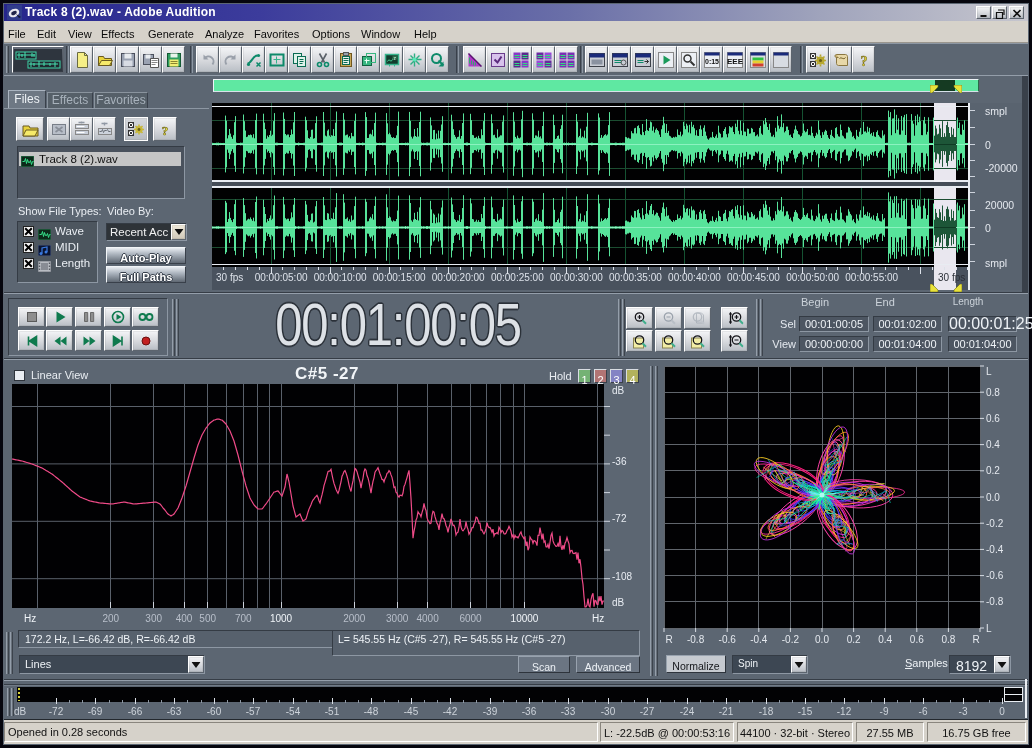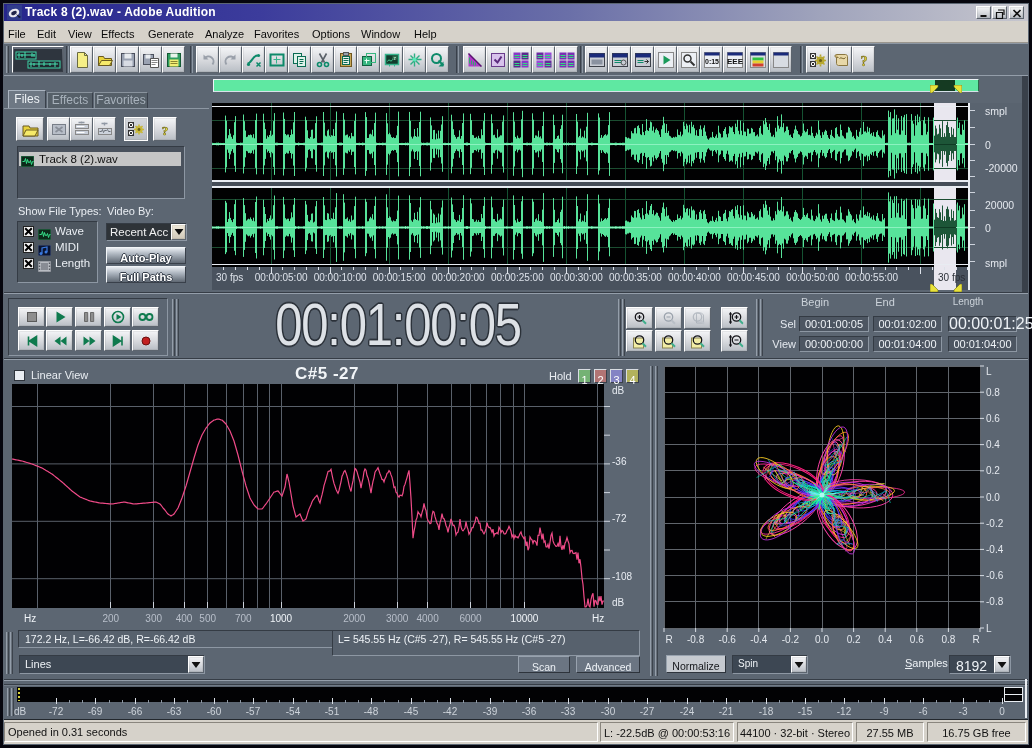--- a/index.html
+++ b/index.html
@@ -1008,17 +1008,17 @@
 <span class="abs" style="left:844px;top:706px;font-size:10px;color:#cdd3da;transform:translateX(-50%)">-12</span>
 <span class="abs" style="left:884px;top:706px;font-size:10px;color:#cdd3da;transform:translateX(-50%)">-9</span>
 <span class="abs" style="left:923px;top:706px;font-size:10px;color:#cdd3da;transform:translateX(-50%)">-6</span>
 <span class="abs" style="left:963px;top:706px;font-size:10px;color:#cdd3da;transform:translateX(-50%)">-3</span>
 <span class="abs" style="left:1002px;top:706px;font-size:10px;color:#cdd3da;transform:translateX(-50%)">0</span>
 <span class="abs" style="left:14px;top:706px;font-size:10px;color:#cdd3da">dB</span>
 <div class="abs" style="left:1025px;top:679px;width:2px;height:39px;background:#e9edf2"></div>
 <div class="dl" style="left:4px;top:719px;width:1024px;background:#23282e"></div>
 <div class="abs" style="left:4px;top:720px;width:1024px;height:24px;background:#d6d2ca"></div>
 <div class="abs" style="left:4px;top:722px;width:594px;height:20px;border:1px solid;border-color:#8a867e #fff #fff #8a867e">
-    <span style="position:absolute;left:3px;top:3px;font-size:11px;color:#111">Opened in 0.31 seconds</span>
+    <span style="position:absolute;left:3px;top:3px;font-size:11px;color:#111">Opened in 0.28 seconds</span>
   </div>
 <div class="abs" style="left:600px;top:722px;width:134px;height:20px;border:1px solid;border-color:#8a867e #fff #fff #8a867e;text-align:center"><span style="font-size:11px;color:#111;line-height:19px;white-space:nowrap">L: -22.5dB @ 00:00:53:16</span></div>
 <div class="abs" style="left:737px;top:722px;width:116px;height:20px;border:1px solid;border-color:#8a867e #fff #fff #8a867e;text-align:center"><span style="font-size:11px;color:#111;line-height:19px;white-space:nowrap">44100 · 32-bit · Stereo</span></div>
 <div class="abs" style="left:856px;top:722px;width:68px;height:20px;border:1px solid;border-color:#8a867e #fff #fff #8a867e;text-align:center"><span style="font-size:11px;color:#111;line-height:19px;white-space:nowrap">27.55 MB</span></div>
 <div class="abs" style="left:927px;top:722px;width:99px;height:20px;border:1px solid;border-color:#8a867e #fff #fff #8a867e;text-align:center"><span style="font-size:11px;color:#111;line-height:19px;white-space:nowrap">16.75 GB free</span></div>
 </body></html>

